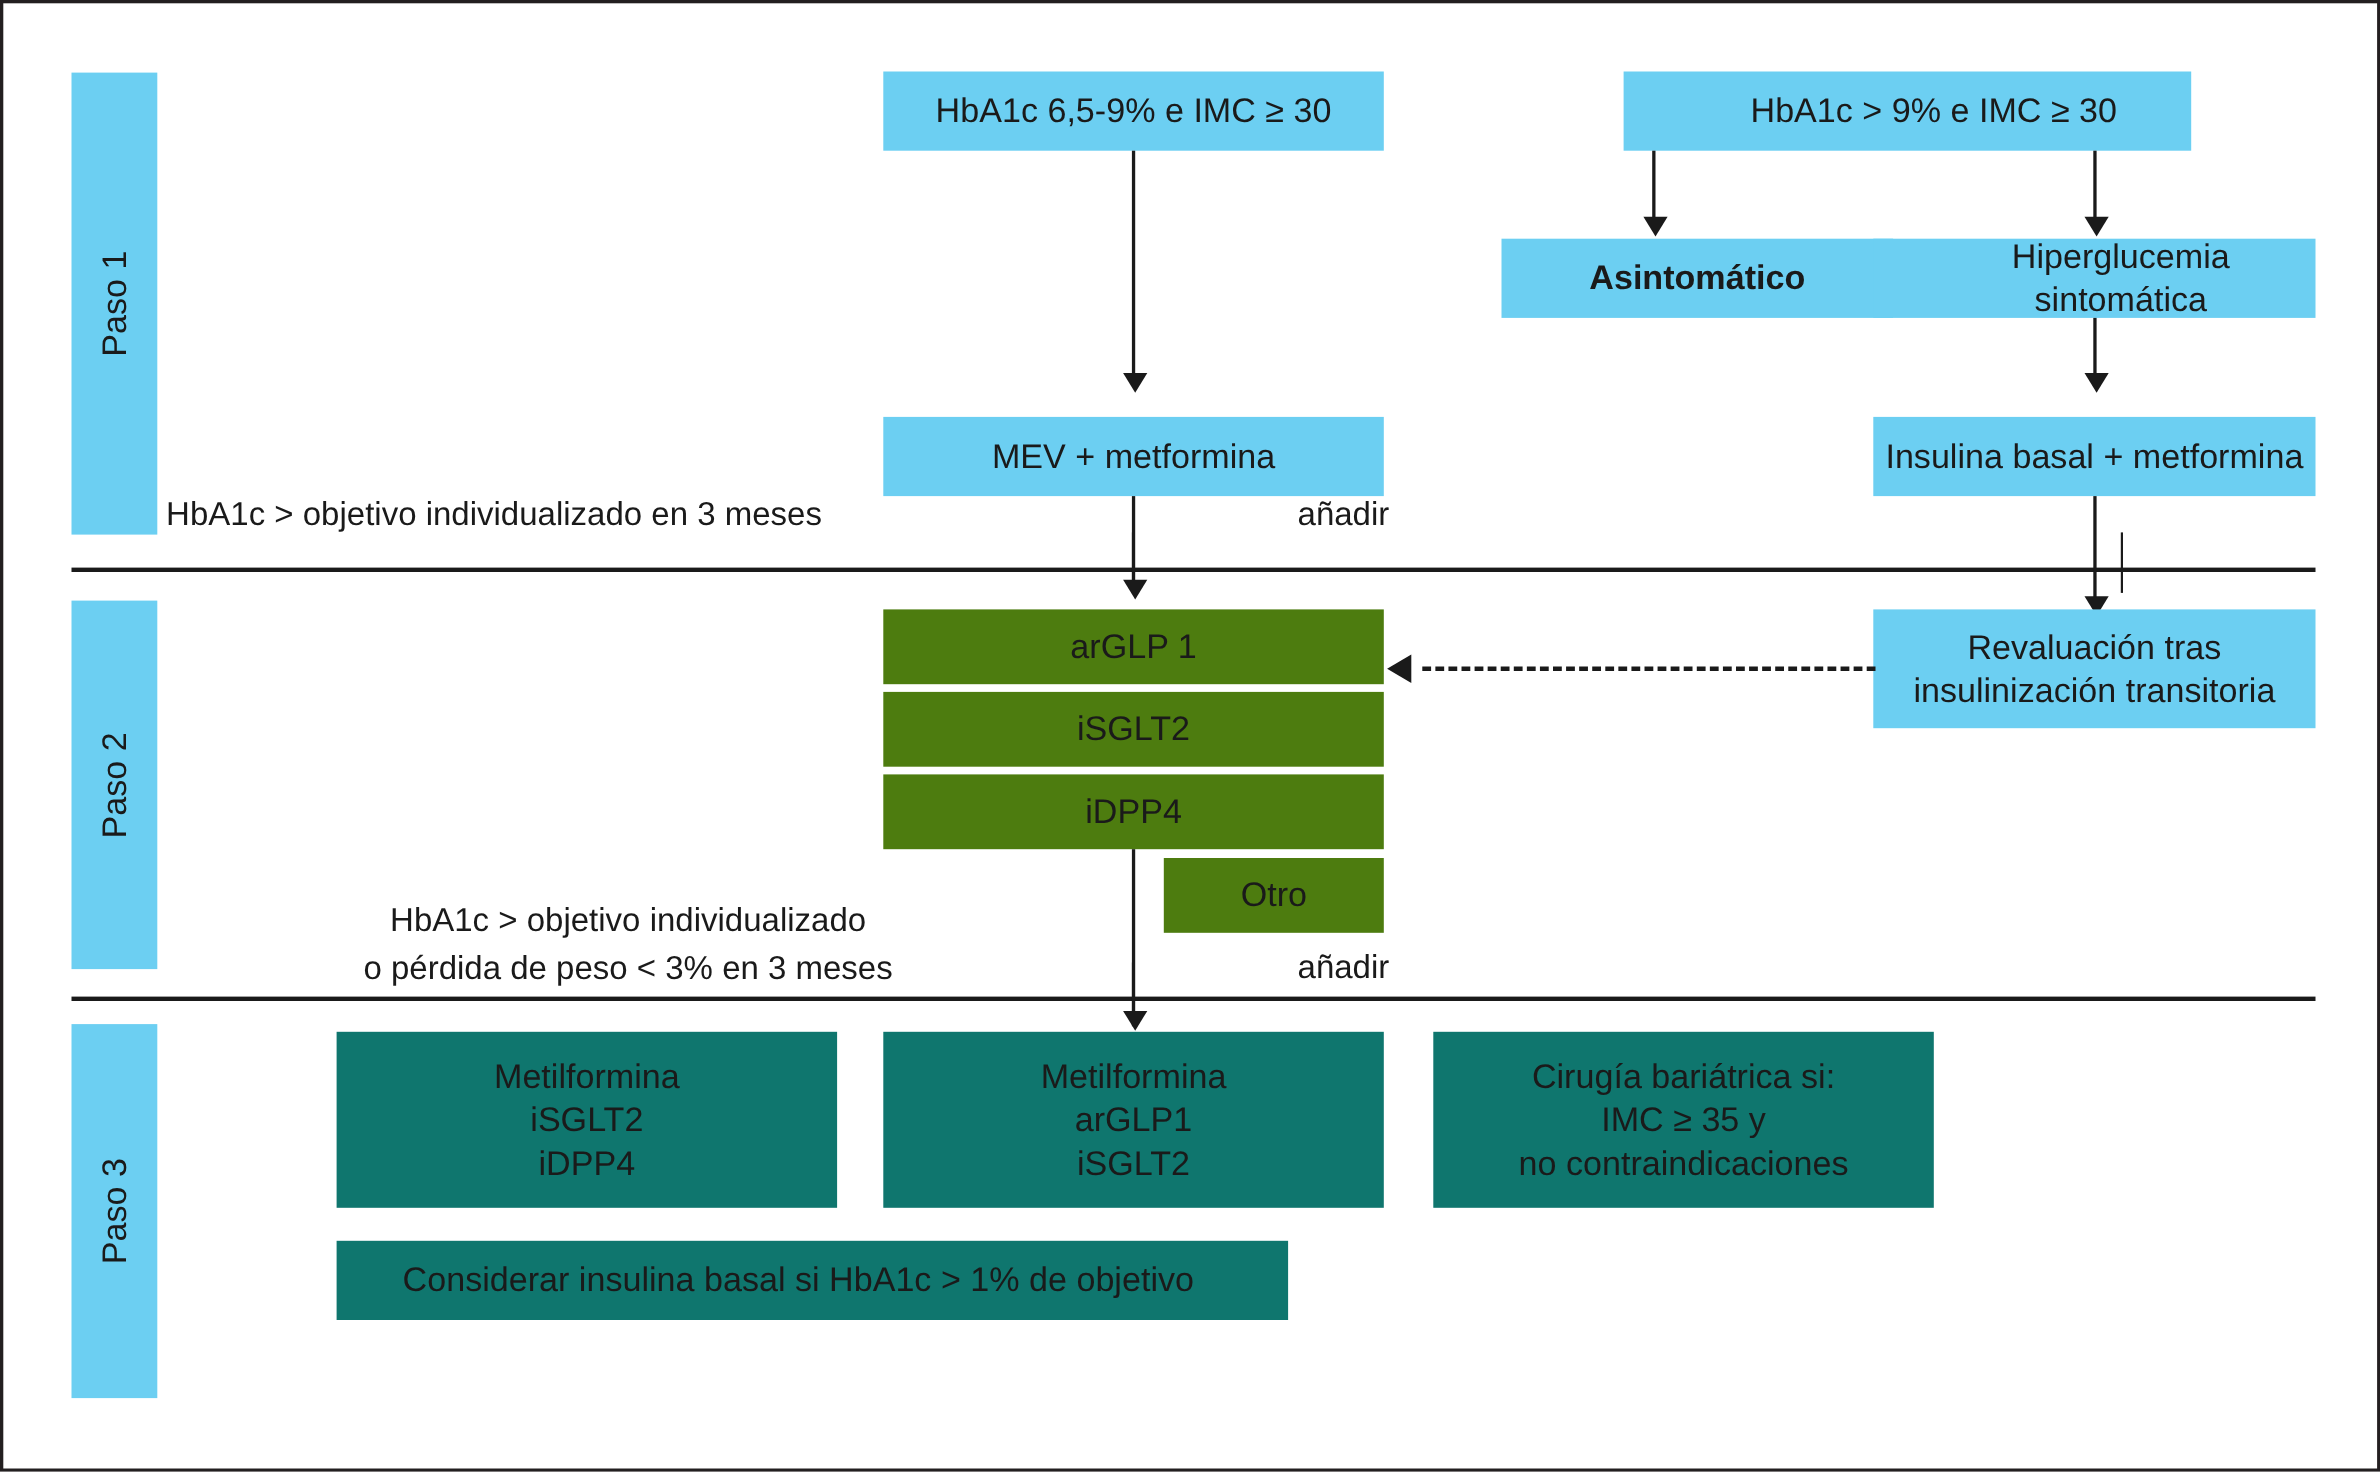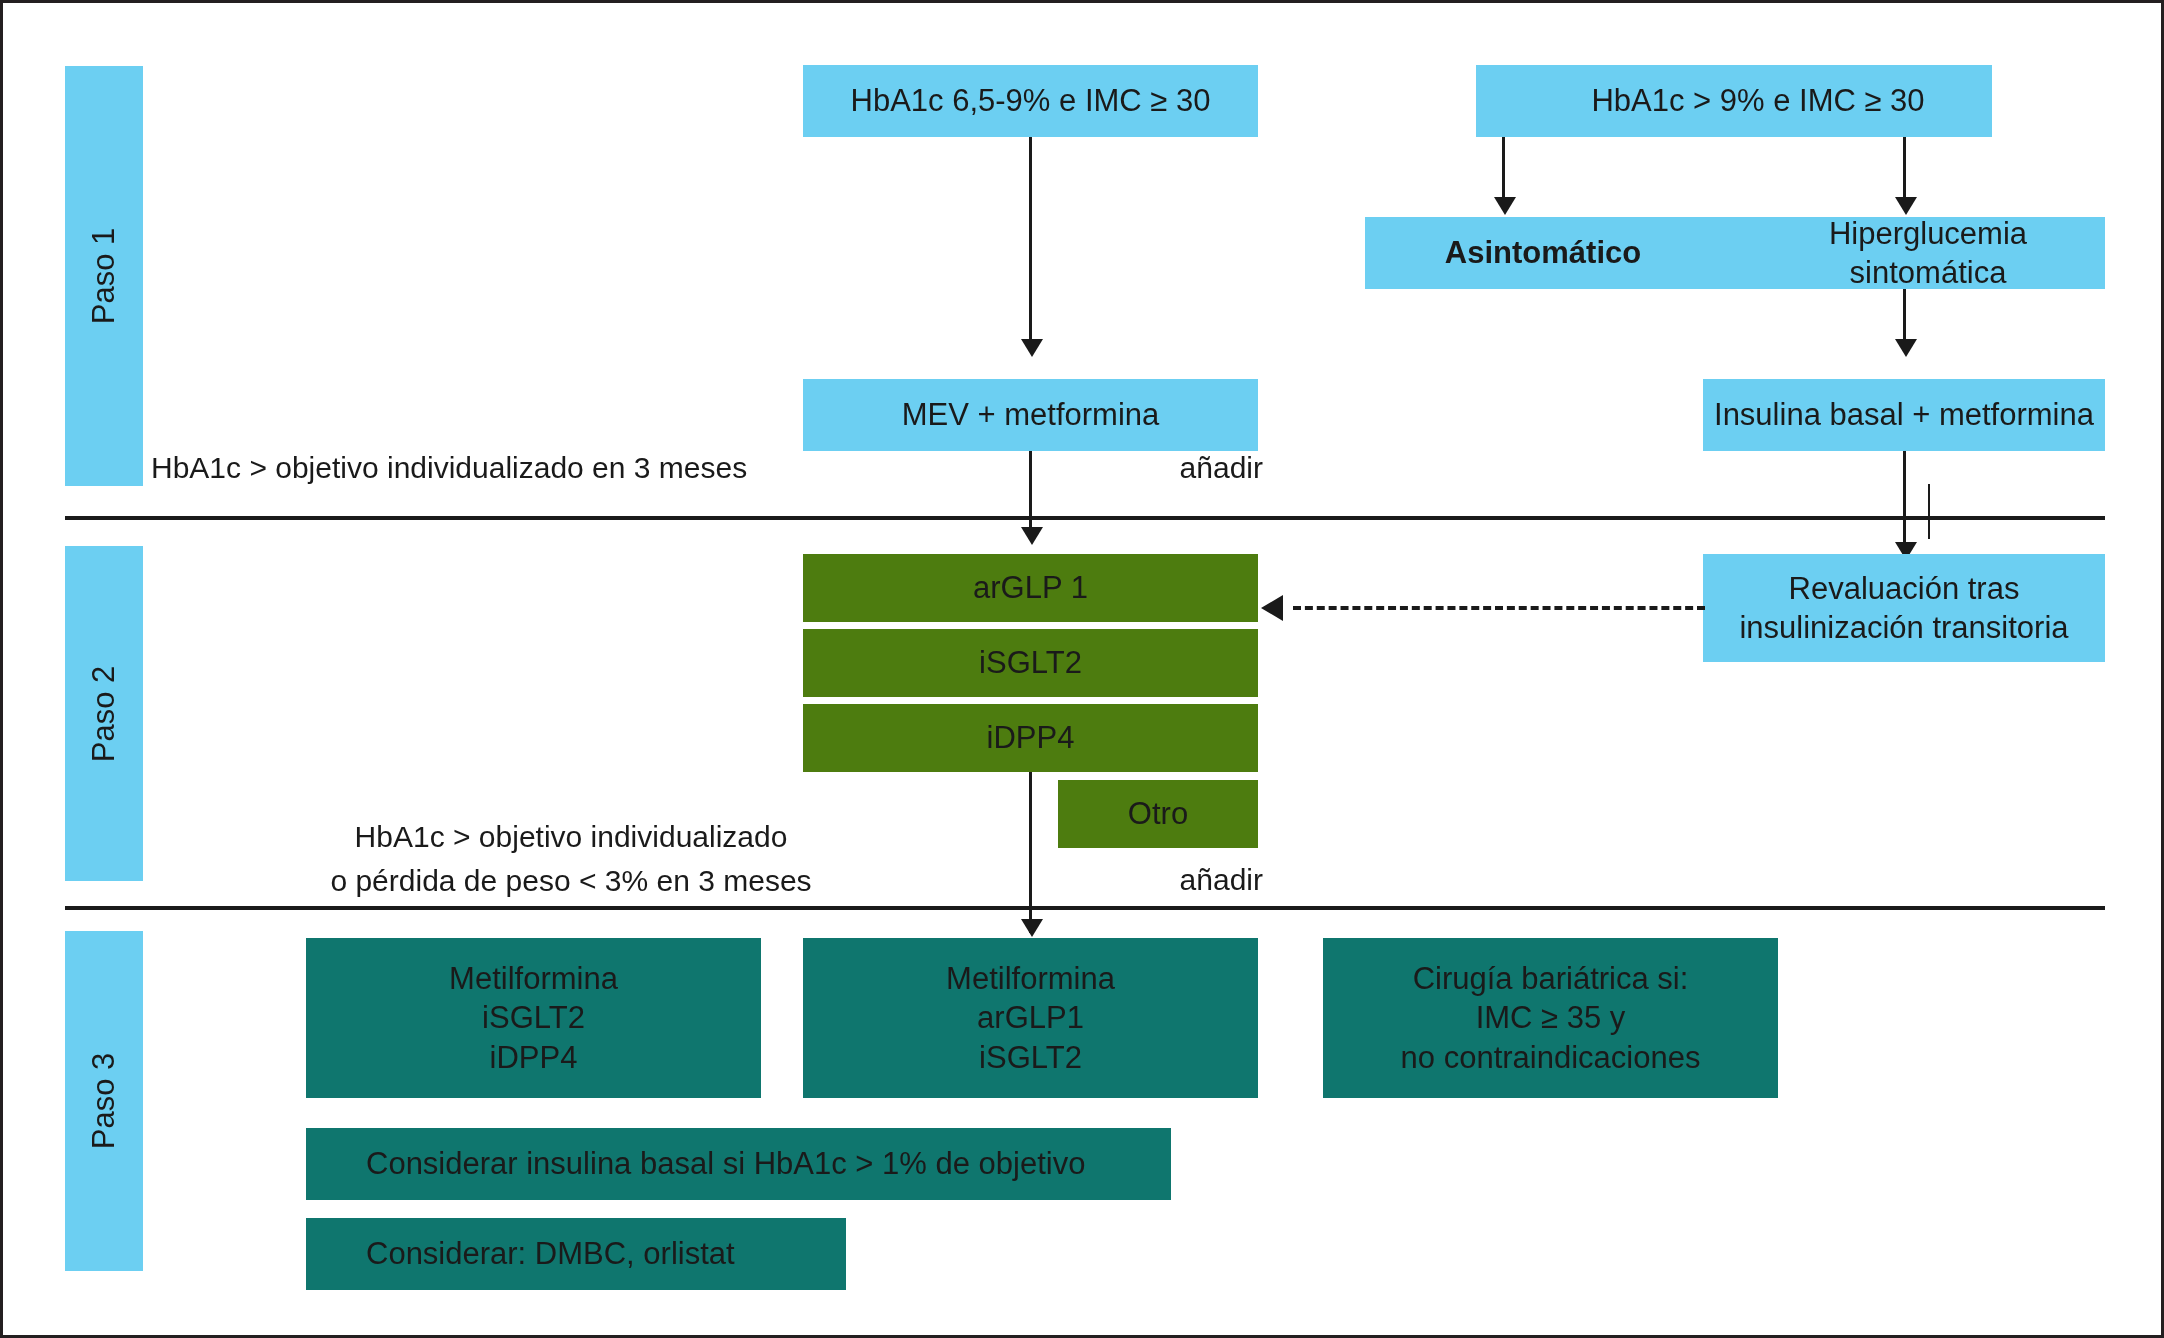--- a/index.html
+++ b/index.html
@@ -179,21 +179,20 @@
   <div class="caption right" style="left:1040px; top:855px; width:220px;">añadir</div>
 
   <div class="node light fs-big" style="left:303px; top:935px; width:455px; height:160px;">Metilformina
 iSGLT2
 iDPP4</div>
 
   <div class="node light fs-big" style="left:800px; top:935px; width:455px; height:160px;">Metilformina
 arGLP1
 iSGLT2</div>
 
-  <div class="node light fs-big" style="left:1300px; top:935px; width:455px; height:160px;margin-left:20px;">Cirugía bariátrica si:
+  <div class="node light fs-big" style="left:1300px; top:935px; width:455px; height:160px;">Cirugía bariátrica si:
 IMC ≥ 35 y
 no contraindicaciones</div>
 
   <div class="node light fs-big" style="left:303px; top:1125px; width:865px; height:72px; justify-content:flex-start; padding-left:60px;">Considerar insulina basal si HbA1c &gt; 1% de objetivo</div>
 
-  <div class="node light fs-big" style="left:303px; top:1215px; width:540px; height:72px; justify-content:flex-start; padding-left:60px;">Considerar: DMBC, orlistat</div>
 
 </div>
 
 </body></html>

